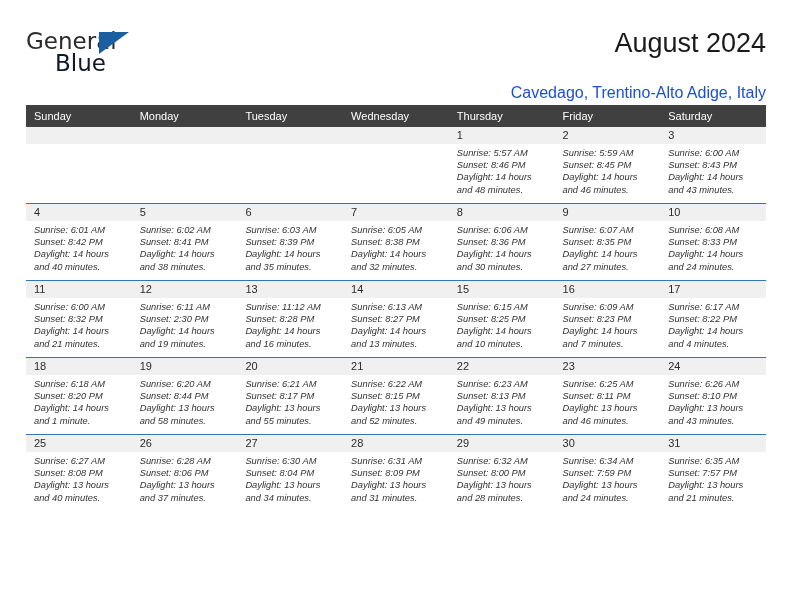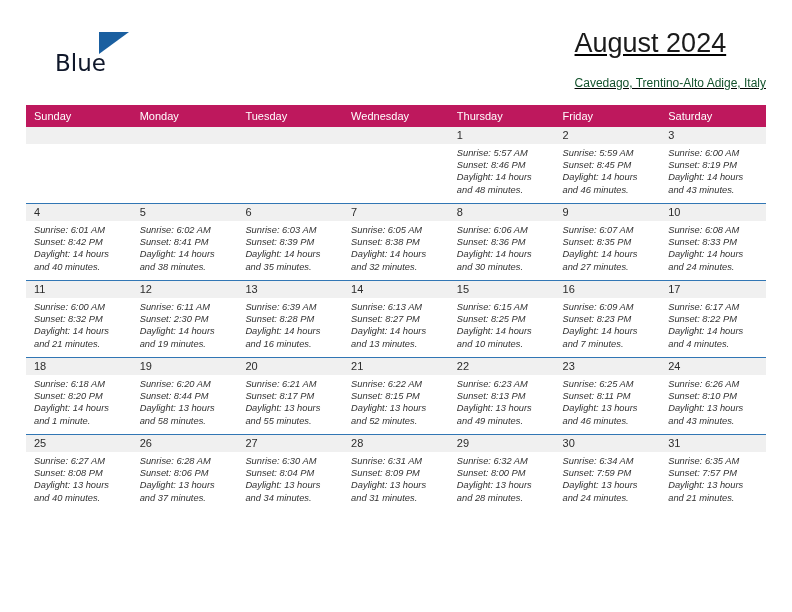--- a/index.html
+++ b/index.html
@@ -66,51 +66,50 @@
     width: 0;
     height: 0;
     border-left: 30px solid #1a5fa0;
     border-bottom: 22px solid transparent;
   }
 
   .title-block {
     position: absolute;
     right: 0;
     top: -2px;
-    text-align: left;
-    text-decoration: underline;
+    text-align: right;
   }
   .cal-title {
     font-size: 27px;
     font-weight: 400;
     color: #1a1a1a;
     line-height: 34px;
     white-space: nowrap;
   }
   .cal-subtitle {
-    font-size: 12px;
+    font-size: 16px;
     font-weight: 400;
-    color: #14532d;
+    color: #1d4ed8;
     line-height: 22px;
-    margin-top: 12px;
+    margin-top: 22px;
     white-space: nowrap;
   }
 
   
   .calendar {
     position: absolute;
     left: 26px;
     top: 105px;
     width: 740px;
     border-collapse: collapse;
     table-layout: fixed;
   }
 
   .calendar th {
-    background: #be185d;
+    background: #404040;
     color: #ffffff;
     font-size: 11px;
     font-weight: 400;
     text-align: left;
     padding: 5px 0 5px 8px;
     height: 12px;
     line-height: 12px;
     border: none;
   }
 
@@ -157,20 +156,21 @@
   }
 </style>
 </head>
 <body>
 
 <div class="page">
 
   <div class="header">
 
     <div class="logo">
+      <span class="logo-general">General</span>
       <span class="logo-triangle"></span>
       <span class="logo-blue">Blue</span>
     </div>
 
     <div class="title-block">
       <div class="cal-title">August 2024</div>
       <div class="cal-subtitle">Cavedago, Trentino-Alto Adige, Italy</div>
     </div>
 
   </div>
@@ -230,21 +230,21 @@
             <div>Daylight: 14 hours</div>
             <div>and 46 minutes.</div>
           </div>
         </div>
           </td>
         <td>
             <div class="cell-inner">
           <div class="daynum-band">3</div>
           <div class="info">
             <div>Sunrise: 6:00 AM</div>
-            <div>Sunset: 8:19 PM</div>
+            <div>Sunset: 8:43 PM</div>
             <div>Daylight: 14 hours</div>
             <div>and 43 minutes.</div>
           </div>
         </div>
           </td>
       </tr>
 
       <tr class="week-row">
         <td>
             <div class="cell-inner">
@@ -345,21 +345,21 @@
             <div>Sunset: 2:30 PM</div>
             <div>Daylight: 14 hours</div>
             <div>and 19 minutes.</div>
           </div>
         </div>
           </td>
         <td>
             <div class="cell-inner">
           <div class="daynum-band">13</div>
           <div class="info">
-            <div>Sunrise: 6:39 AM</div>
+            <div>Sunrise: 11:12 AM</div>
             <div>Sunset: 8:28 PM</div>
             <div>Daylight: 14 hours</div>
             <div>and 16 minutes.</div>
           </div>
         </div>
           </td>
         <td>
             <div class="cell-inner">
           <div class="daynum-band">14</div>
           <div class="info">

